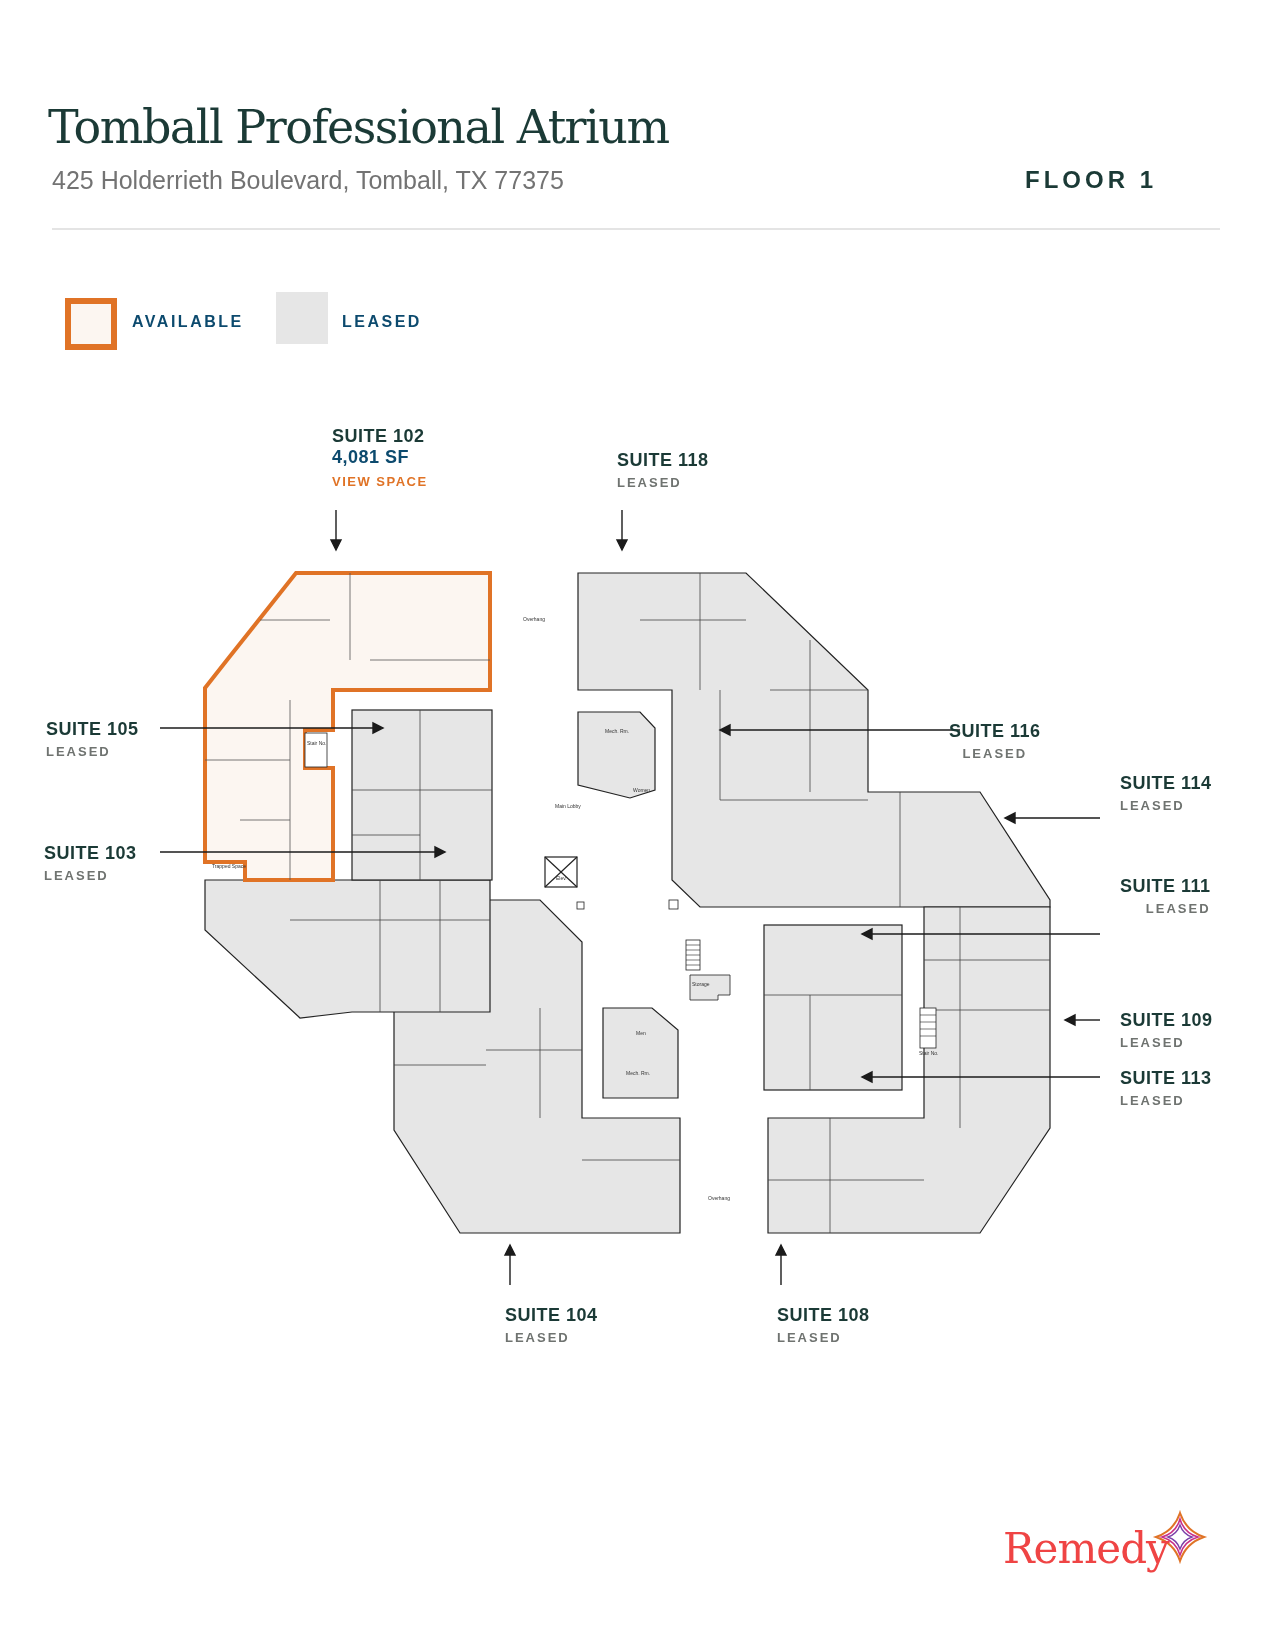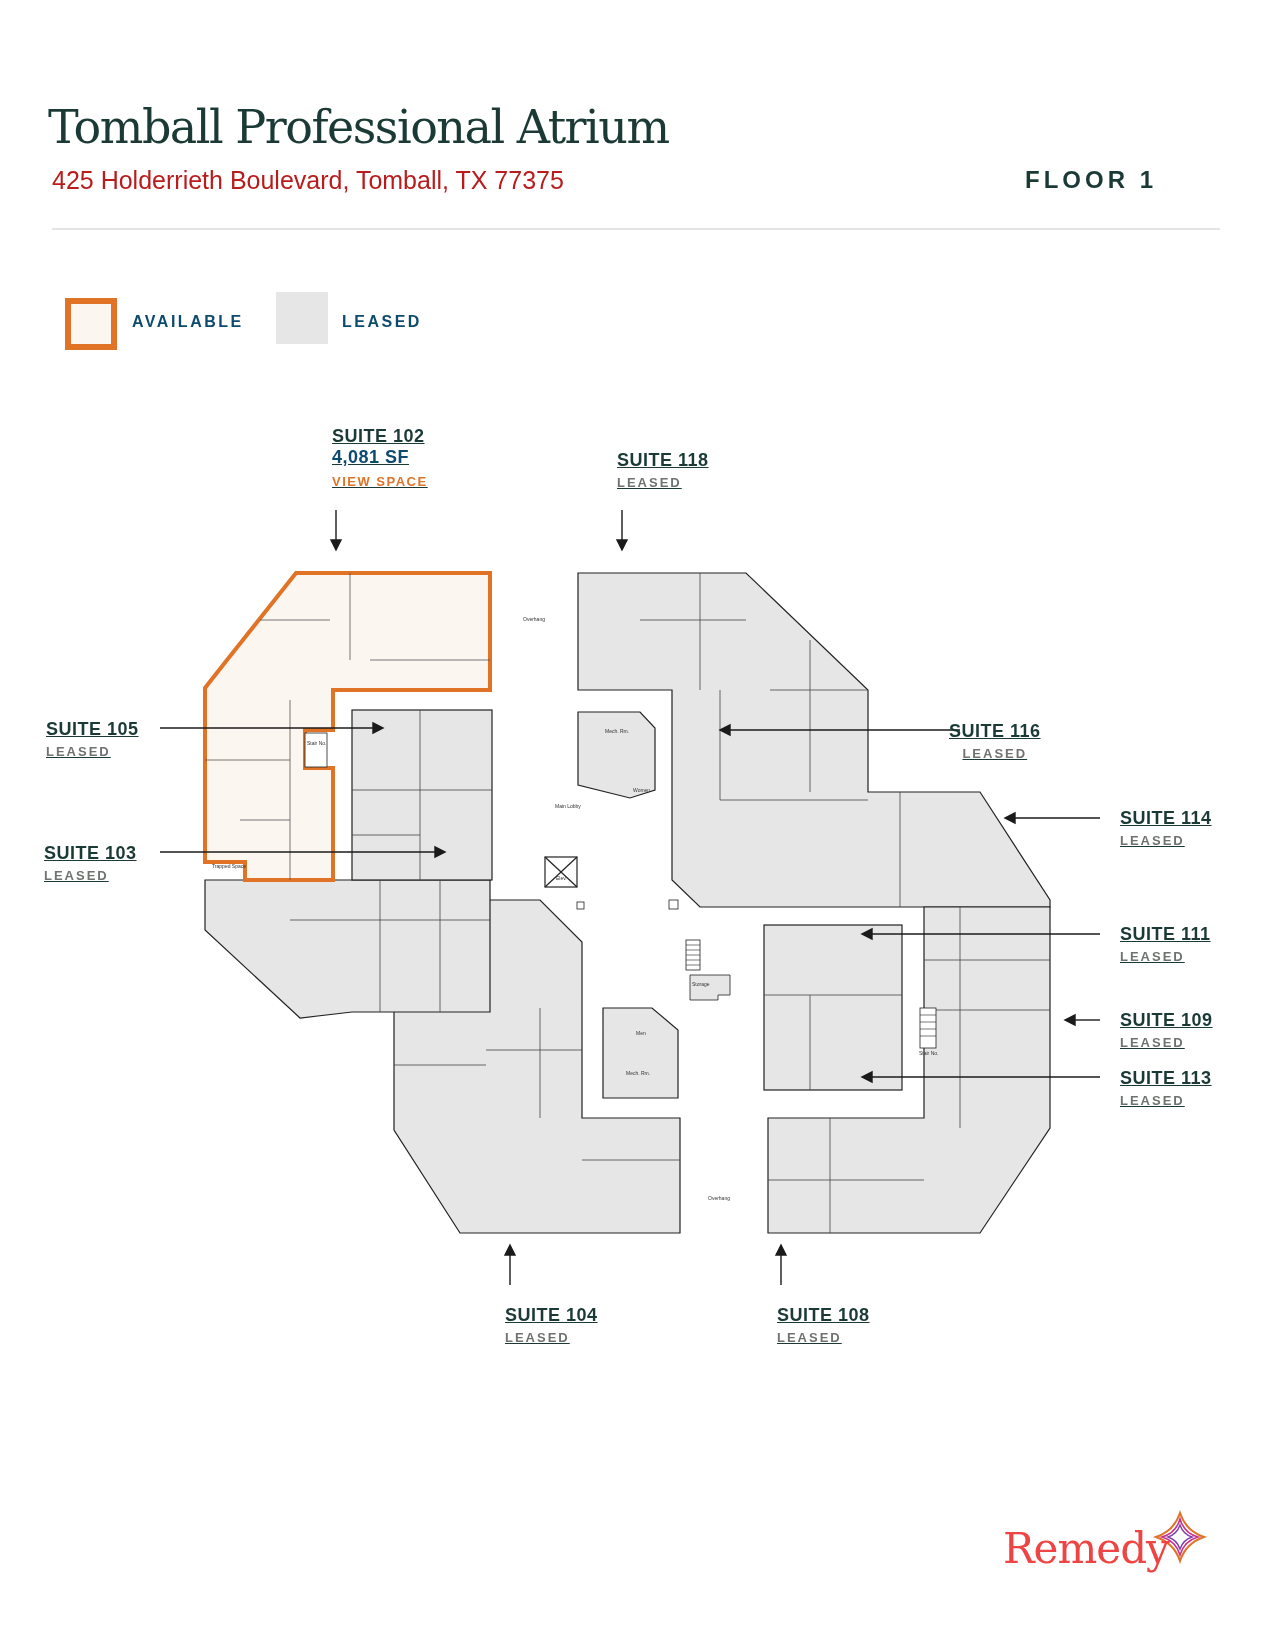--- a/index.html
+++ b/index.html
@@ -1,27 +1,27 @@
 <!DOCTYPE html>
 <html><head>
   <meta charset="utf-8">
   <style>
     html, body { margin: 0; padding: 0; background: #ffffff; }
     body { width: 1275px; height: 1650px; position: relative; overflow: hidden; font-family: "Liberation Sans", sans-serif; color: #1b3a36; }
     .title { position: absolute; left: 48px; top: 100px; font-family: "DejaVu Serif", serif; font-size: 46px; letter-spacing: -1.5px; color: #1b3a36; margin: 0; font-weight: normal; }
-    .address { position: absolute; left: 52px; top: 166px; font-size: 25px; color: #b91c1c; }
+    .address { position: absolute; left: 52px; top: 166px; font-size: 25px; color: #737373; }
     .floor { position: absolute; right: 118px; top: 166px; font-size: 24px; font-weight: bold; letter-spacing: 4px; color: #1b3a36; }
     .rule { position: absolute; left: 52px; top: 228px; width: 1168px; height: 2px; background: #e4e4e4; }
 
     .legend-swatch { position: absolute; top: 298px; width: 40px; height: 40px; }
     .sw-avail { left: 65px; border: 6px solid #e07326; background: #fcf6f1; }
     .sw-leased { left: 276px; width: 52px; height: 52px; background: #e6e6e6; }
     .legend-label { position: absolute; top: 313px; font-size: 16px; font-weight: bold; letter-spacing: 2.5px; color: #0c4a6e; }
 
-    .suite { position: absolute; text-decoration: underline; }
+    .suite { position: absolute; }
     .suite .name { font-size: 18px; font-weight: bold; color: #1b3a36; letter-spacing: 0.5px; display: block; white-space: nowrap; }
     .suite .status { font-size: 13px; font-weight: bold; letter-spacing: 2px; color: #6f7370; display: block; margin-top: 4px; }
     .suite .sf { font-size: 18px; font-weight: bold; color: #0c4a6e; display: block; letter-spacing: 0.5px; }
     .suite .view { font-size: 13px; font-weight: bold; letter-spacing: 1.5px; color: #e07326; display: block; margin-top: 6px; cursor: pointer; }
 
     svg.plan { position: absolute; left: 0; top: 0; }
     .tiny { font-family: "Liberation Sans", sans-serif; font-size: 5px; fill: #333; }
 
     .logo { position: absolute; left: 1003px; top: 1524px; font-family: "DejaVu Serif", serif; font-size: 42px; color: #ef4444; letter-spacing: -1px; }
   </style>
@@ -179,25 +179,25 @@
   <span class="status">LEASED</span>
 </div>
 <div class="suite" style="left:44px; top:843px;">
   <span class="name">SUITE 103</span>
   <span class="status">LEASED</span>
 </div>
 <div class="suite" style="left:949px; top:721px;text-align:center;">
   <span class="name">SUITE 116</span>
   <span class="status">LEASED</span>
 </div>
-<div class="suite" style="left:1120px; top:808px;">
+<div class="suite" style="left:1120px; top:773px;">
   <span class="name">SUITE 114</span>
   <span class="status">LEASED</span>
 </div>
-<div class="suite" style="left:1120px; top:924px;">
+<div class="suite" style="left:1120px; top:876px;text-align:right;">
   <span class="name">SUITE 111</span>
   <span class="status">LEASED</span>
 </div>
 <div class="suite" style="left:1120px; top:1010px;">
   <span class="name">SUITE 109</span>
   <span class="status">LEASED</span>
 </div>
 <div class="suite" style="left:1120px; top:1068px;">
   <span class="name">SUITE 113</span>
   <span class="status">LEASED</span>

